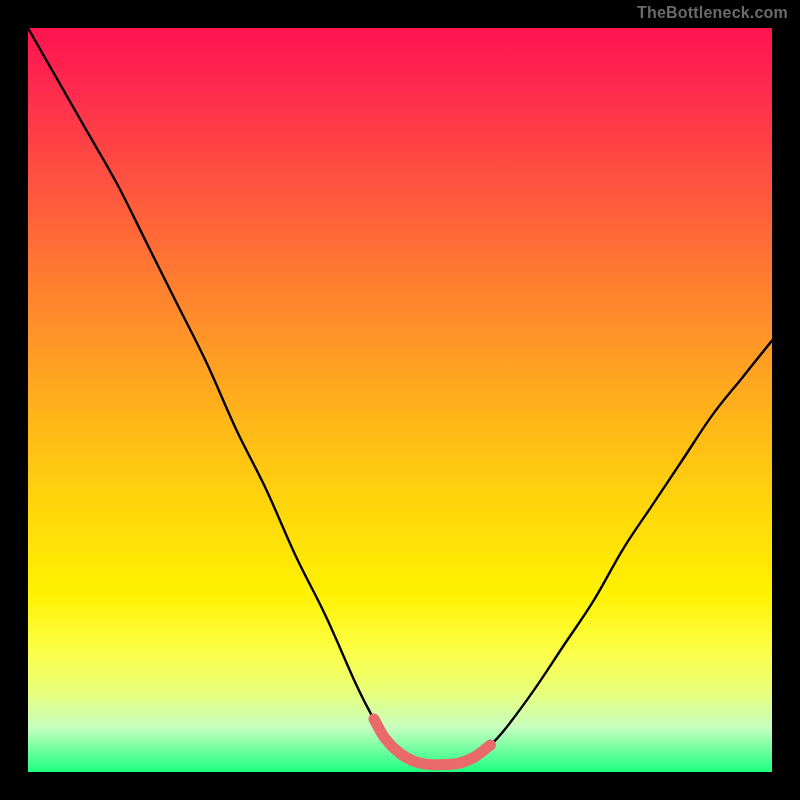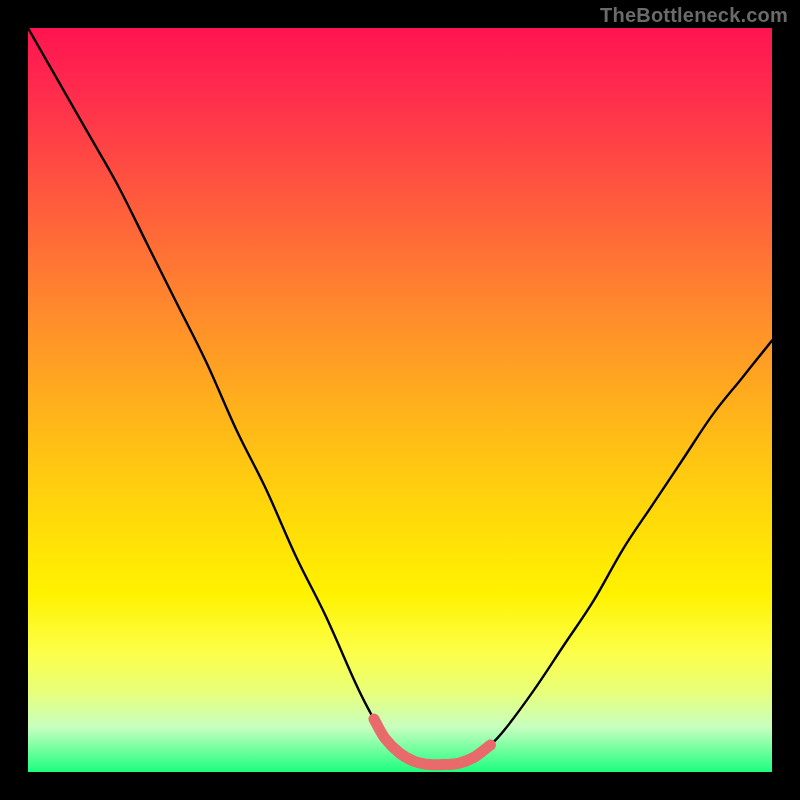--- a/index.html
+++ b/index.html
@@ -37,21 +37,21 @@
       #eaff77 89%,
       #c7ffc0 94%,
       #1cff7e 100%
     );
   }
   .attrib {
     position: absolute;
     top: 4px;
     right: 12px;
     font-family: Arial, Helvetica, sans-serif;
-    font-size: 20px;
+    font-size: 16px;
     font-weight: 700;
     color: #6a6a6a;
     letter-spacing: 0.2px;
   }
   svg.curve {
     position: absolute;
     left: 0;
     top: 0;
     width: 744px;
     height: 744px;

